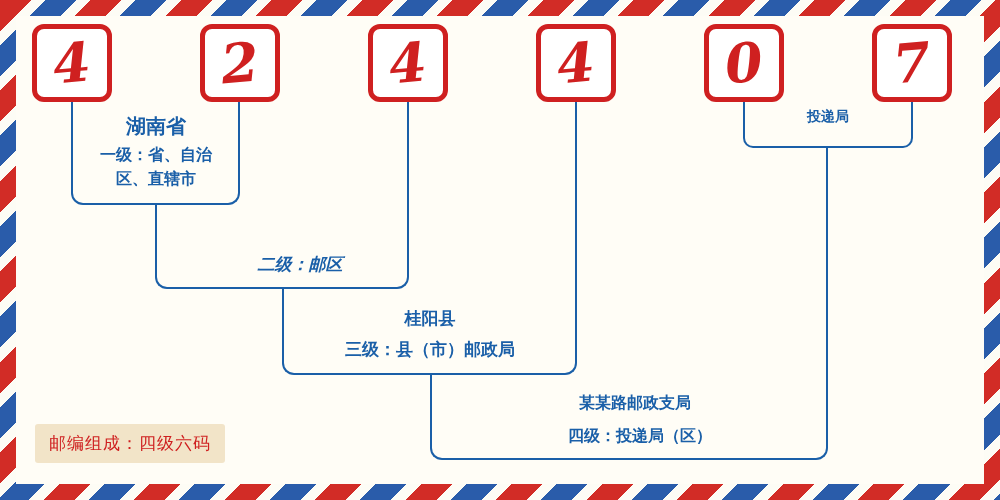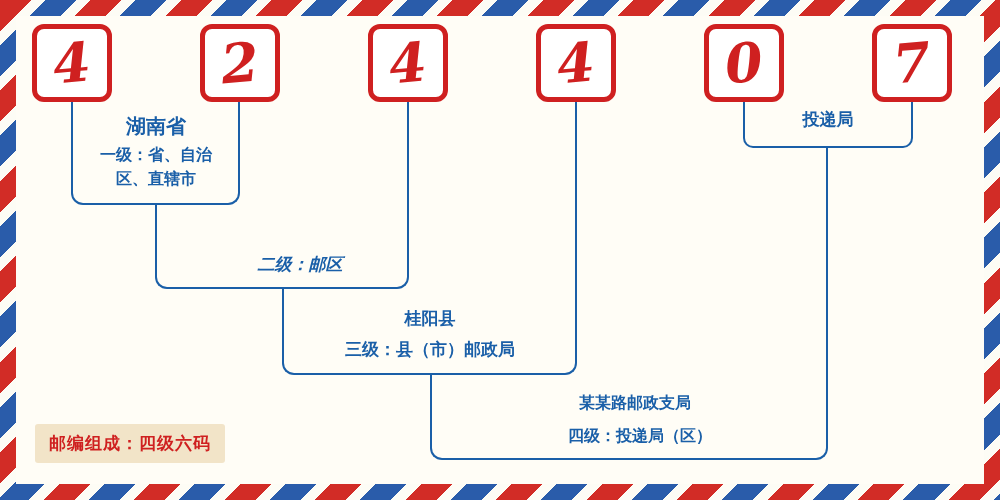--- a/index.html
+++ b/index.html
@@ -55,25 +55,25 @@
       border-radius:0 0 10px 10px;}
   
   .t{position:absolute;color:#1a5fa8;text-align:center;font-weight:bold;}
   .t1{left:81px;top:113px;width:150px;font-size:20px;}
   .t2{left:86px;top:143px;width:140px;font-size:16px;line-height:1.5;}
   .t3{left:205px;top:253px;width:190px;font-size:17px;font-style:italic;}
   .t4{left:355px;top:307px;width:150px;font-size:17px;}
   .t5{left:300px;top:338px;width:260px;font-size:17px;}
   .t6{left:535px;top:393px;width:200px;font-size:16px;}
   .t7{left:530px;top:426px;width:220px;font-size:16px;}
-  .t8{left:770px;top:108px;width:116px;font-size:17px;}
+  .t8{left:770px;top:108px;width:116px;font-size:14px;}
   .note{
     position:absolute;left:35px;top:424px;
     background:#f2e4c8;color:#cf2020;
-    font-weight:bold;font-size:17px;
+    font-weight:normal;font-size:17px;
     padding:8px 14px;border-radius:3px;
     letter-spacing:1px;
   }
 </style>
 </head>
 <body>
 
 <div class="canvas">
   <div class="inner"></div>
 

